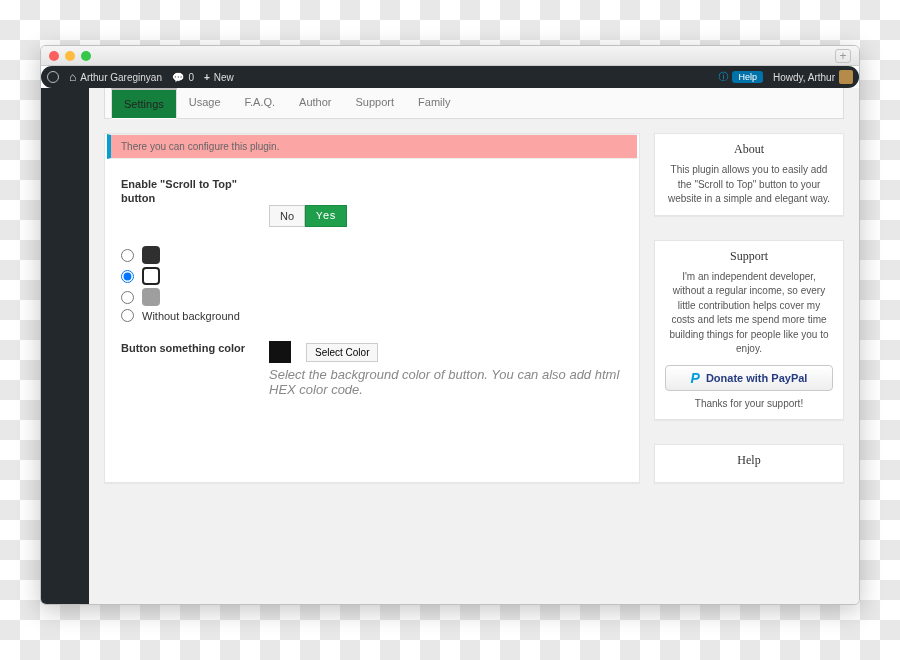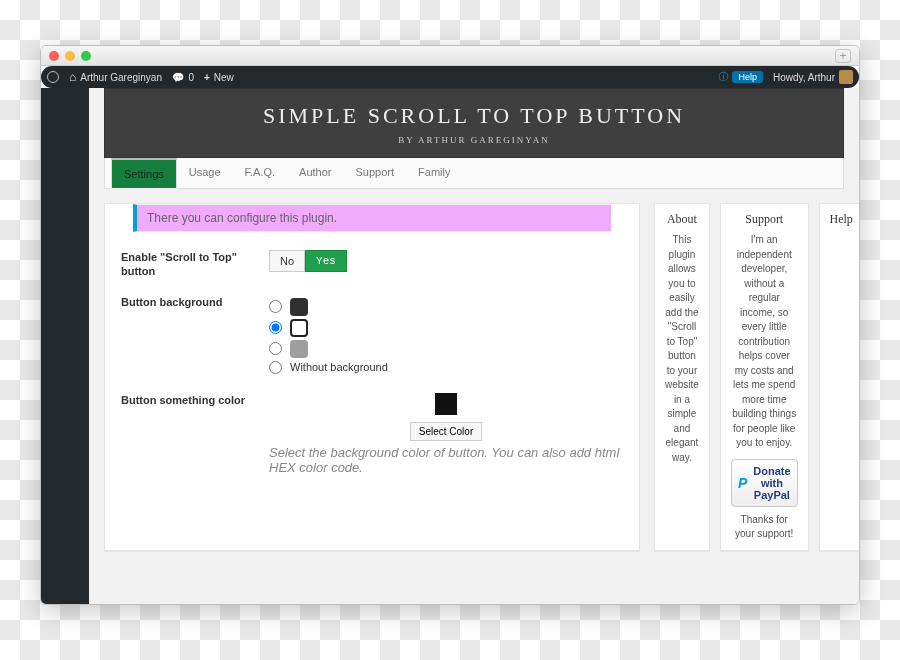--- a/index.html
+++ b/index.html
@@ -48,39 +48,39 @@
   .content{flex:1;background:#f1f1f1;overflow:hidden;padding:0 15px;}
   .banner{background:#3f3f3f;border:1px solid #333;text-align:center;padding:14px 0 12px;color:#eee;}
   .banner h1{font-family:Georgia,serif;font-weight:400;letter-spacing:3px;font-size:22px;}
   .banner .byline{font-family:Georgia,serif;font-size:9px;letter-spacing:2px;margin-top:6px;color:#ccc;}
   .tabs{background:#fafafa;border:1px solid #ddd;border-top:none;display:flex;padding:0 6px;font-size:11px;color:#777;}
   .tabs .tab{padding:8px 12px;cursor:pointer;}
   .tabs .tab.active{color:#222;background:#15803d;border:1px solid #ddd;border-bottom-color:#fff;margin-bottom:-1px;border-top:2px solid #bbb;}
   .cols{display:flex;gap:14px;margin-top:14px;}
   .mainpanel{flex:1;background:#fff;border:1px solid #e5e5e5;box-shadow:0 1px 1px rgba(0,0,0,.04);padding-bottom:10px;}
   .panel-title{font-family:Georgia,serif;font-size:12px;padding:9px 12px;color:#333;}
-  .notice{margin:0 28px 10px;border-left:4px solid #00a0d2;background:#f0abfc;border-top:1px solid #eee;border-bottom:1px solid #eee;padding:6px 10px;font-size:12px;color:#666;}
+  .notice{margin:0 2px 10px;border-left:4px solid #00a0d2;background:#fca5a5;border-top:1px solid #eee;border-bottom:1px solid #eee;padding:6px 10px;font-size:10px;color:#666;}
   .row{display:flex;gap:18px;padding:8px 16px;font-size:11px;}
   .row .label{width:130px;font-weight:700;color:#333;line-height:1.3;}
   .row .ctrl{flex:1;font-size:11px;color:#333;}
-  .toggle{display:flex;}
+  .toggle{display:flex;margin-top:28px;}
   .toggle span{padding:4px 10px;border:1px solid #ccc;background:#f7f7f7;cursor:pointer;}
   .toggle .yes{background:#1f9e4b;border-color:#178a3f;color:#fff;font-family:Liberation Mono, monospace;}
   .opt{display:flex;align-items:center;gap:8px;margin:3px 0;}
   .opt input{margin:0;}
   .sw{width:18px;height:18px;border-radius:4px;}
   .sw.dark{background:#2f2f2f;}
   .sw.outline{border:2px solid #222;}
   .sw.grey{background:#9e9e9e;}
   .desc{font-style:italic;color:#888;font-size:13px;margin-top:4px;}
-  .colorpick{display:flex;align-items:center;gap:7px;flex-direction:column;}
+  .colorpick{display:flex;align-items:center;gap:15px;}
   .colorpick .chip{width:22px;height:22px;background:#111;}
   .colorpick .btn{border:1px solid #ccc;background:#f7f7f7;padding:3px 8px;font-size:10px;cursor:pointer;}
   .arrow{font-weight:bold;}
-  .sidecol{width:190px;display:flex;flex-direction:row;gap:10px;font-size:10px;}
+  .sidecol{width:190px;display:flex;flex-direction:column;gap:24px;font-size:10px;}
   .box{background:#fff;border:1px solid #e5e5e5;box-shadow:0 1px 1px rgba(0,0,0,.04);padding:8px 10px;text-align:center;}
   .box h3{font-family:Georgia,serif;font-weight:400;font-size:12px;margin-bottom:6px;color:#333;}
   .box p{color:#555;line-height:1.45;}
   .paypal{margin-top:8px;border:1px solid #c9c9c9;border-radius:4px;background:linear-gradient(#fff,#eee);padding:5px 6px;font-weight:700;color:#253b80;font-size:11px;display:flex;align-items:center;justify-content:center;gap:6px;cursor:pointer;}
   .pp-p{color:#009cde;font-style:italic;font-weight:900;font-size:14px;line-height:1;}
   .thanks{margin-top:6px;color:#666;}
 </style>
 </head>
 <body>
 
@@ -116,24 +116,20 @@
     <span class="link">
         <span>Howdy, Arthur</span>
         <span class="avatar"></span>
       </span>
   </div>
 
   <div class="admin-body">
     <div class="sidebar"></div>
     <div class="content">
 
-      <div class="banner">
-        <h1>SIMPLE SCROLL TO TOP BUTTON</h1>
-        <div class="byline">BY ARTHUR GAREGINYAN</div>
-      </div>
 
       <div class="tabs">
         <div class="tab active">Settings</div>
         <div class="tab">Usage</div>
         <div class="tab">F.A.Q.</div>
         <div class="tab">Author</div>
         <div class="tab">Support</div>
         <div class="tab">Family</div>
       </div>
 
@@ -145,21 +141,20 @@
             <div class="label">Enable "Scroll to Top" button</div>
             <div class="ctrl">
               <div class="toggle">
                 <span class="no">No</span>
                 <span class="yes">Yes</span>
               </div>
             </div>
           </div>
 
           <div class="row">
-            <div class="label">Button background</div>
             <div class="ctrl">
               <div class="opt">
                   <input type="radio" name="bg" style="">
                   <span class="sw dark"></span>
                 </div>
               <div class="opt">
                   <input type="radio" name="bg" checked="" style="">
                   <span class="sw outline"></span>
                 </div>
               <div class="opt">

